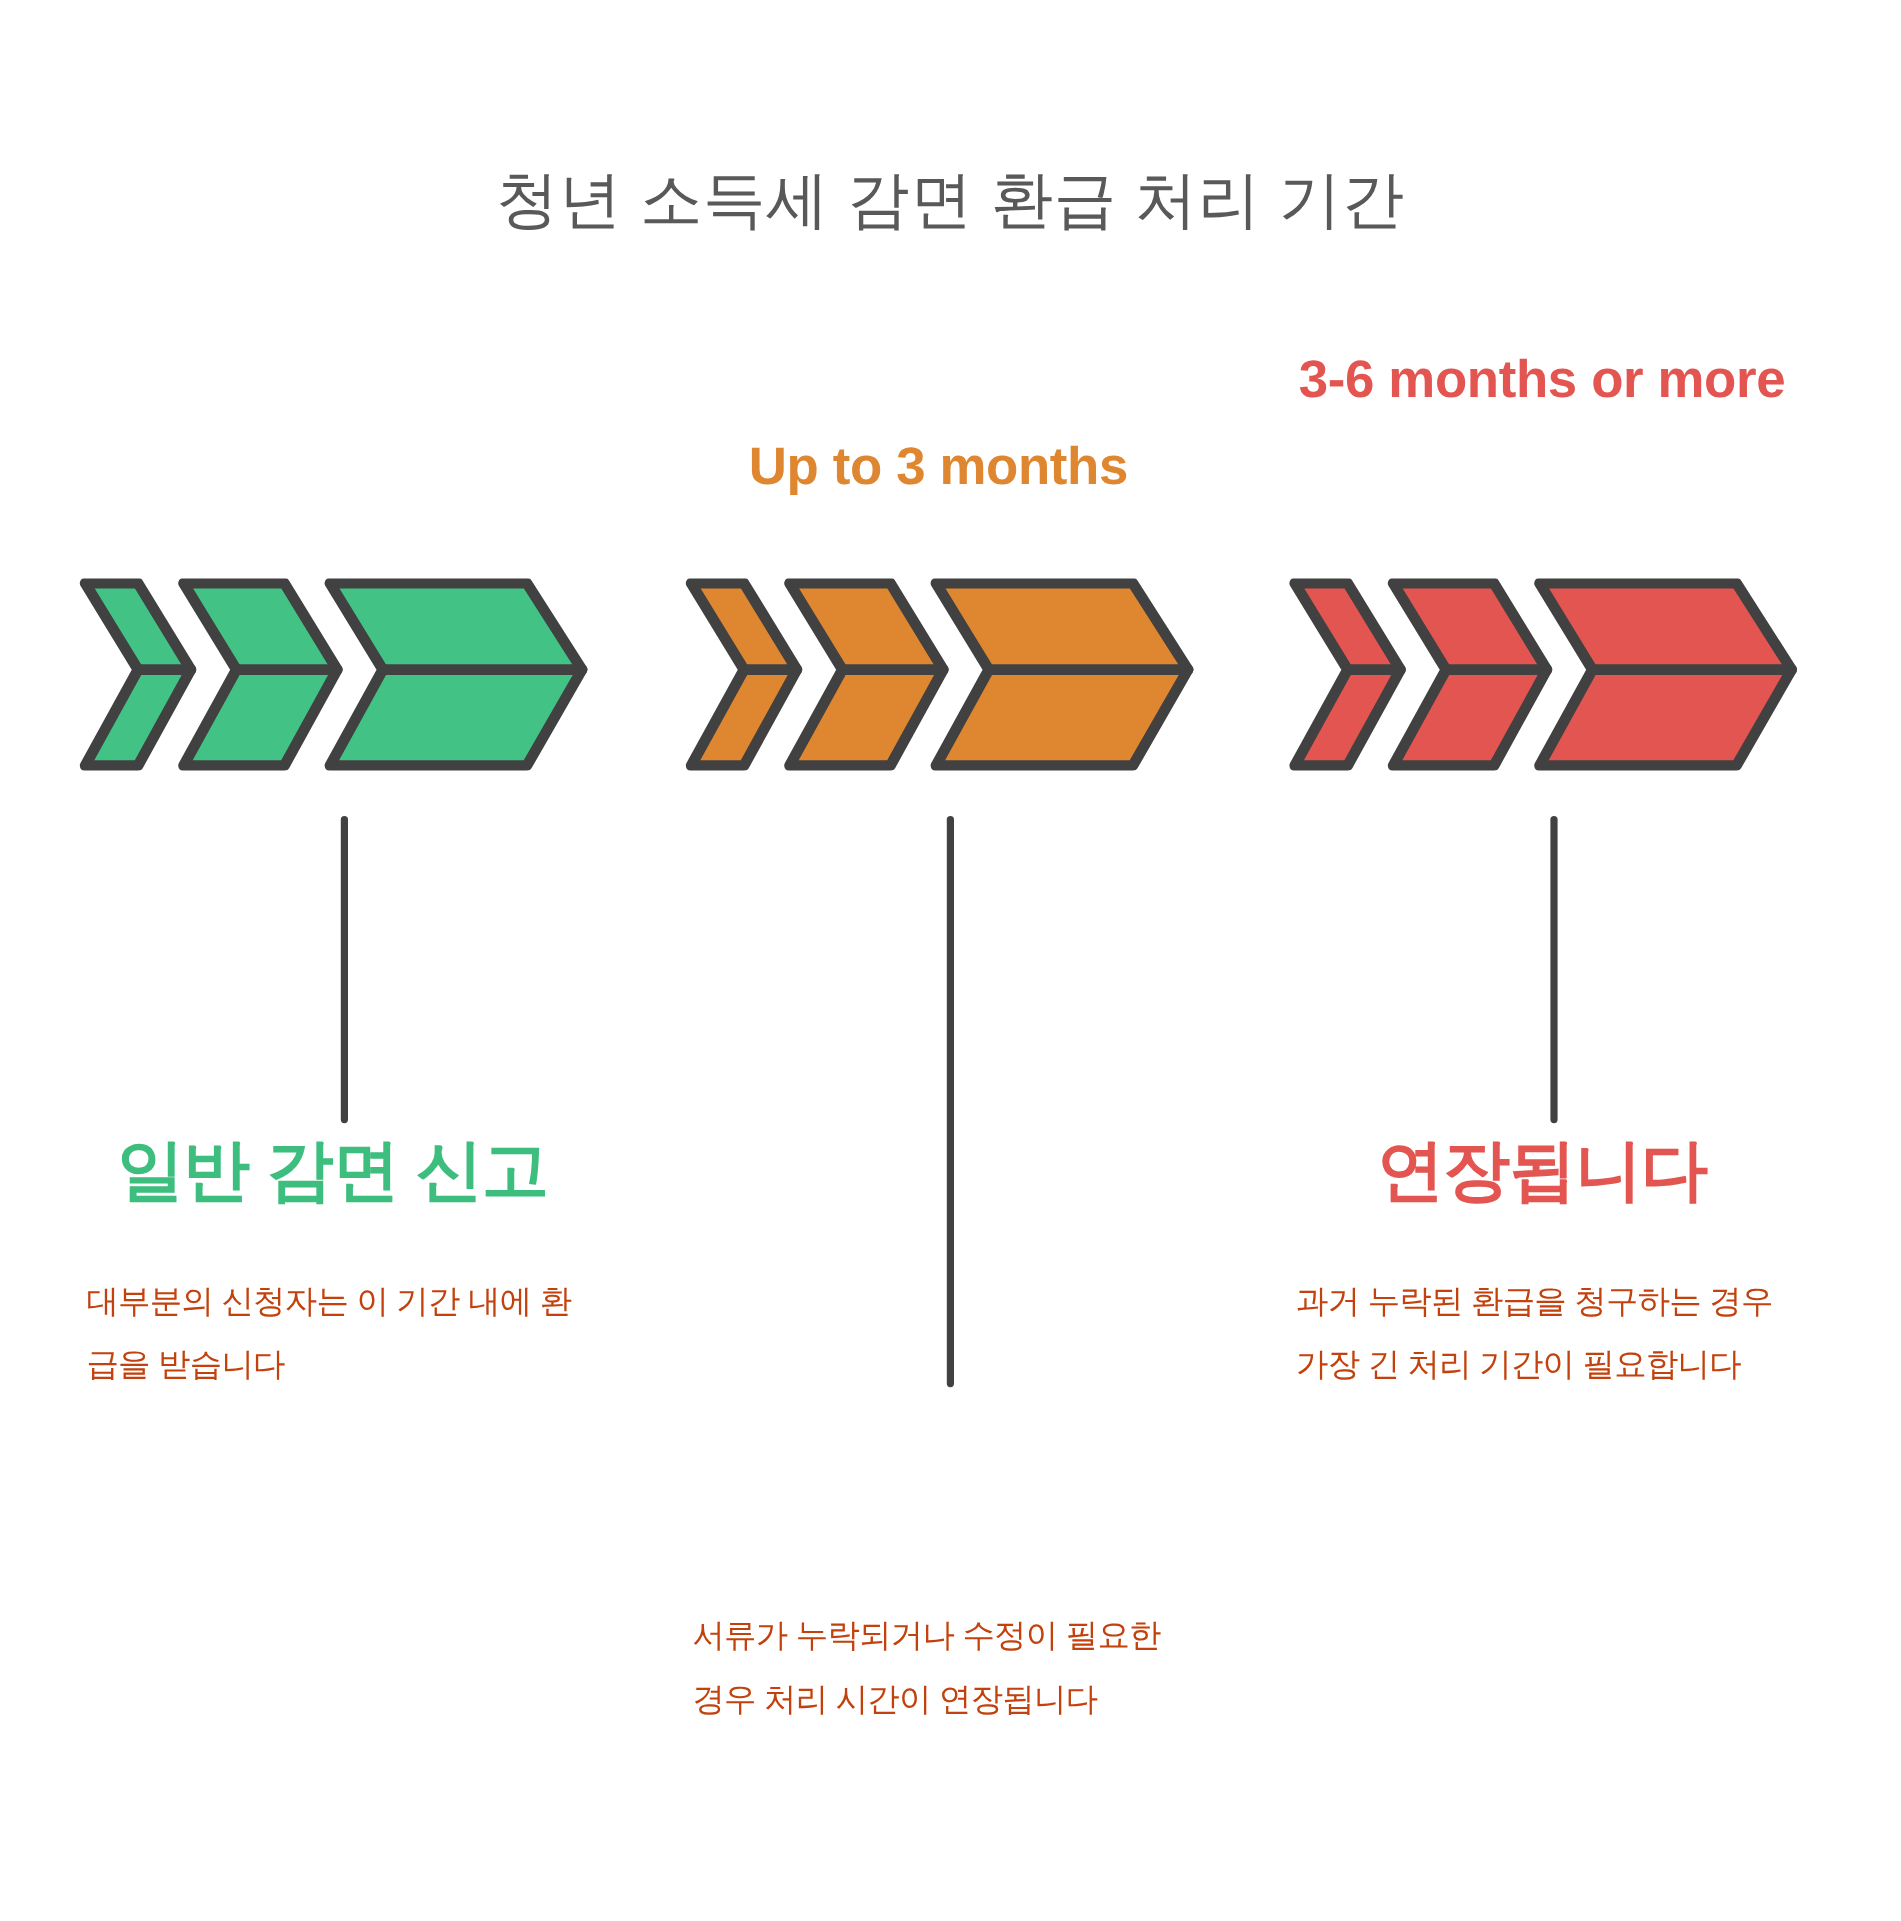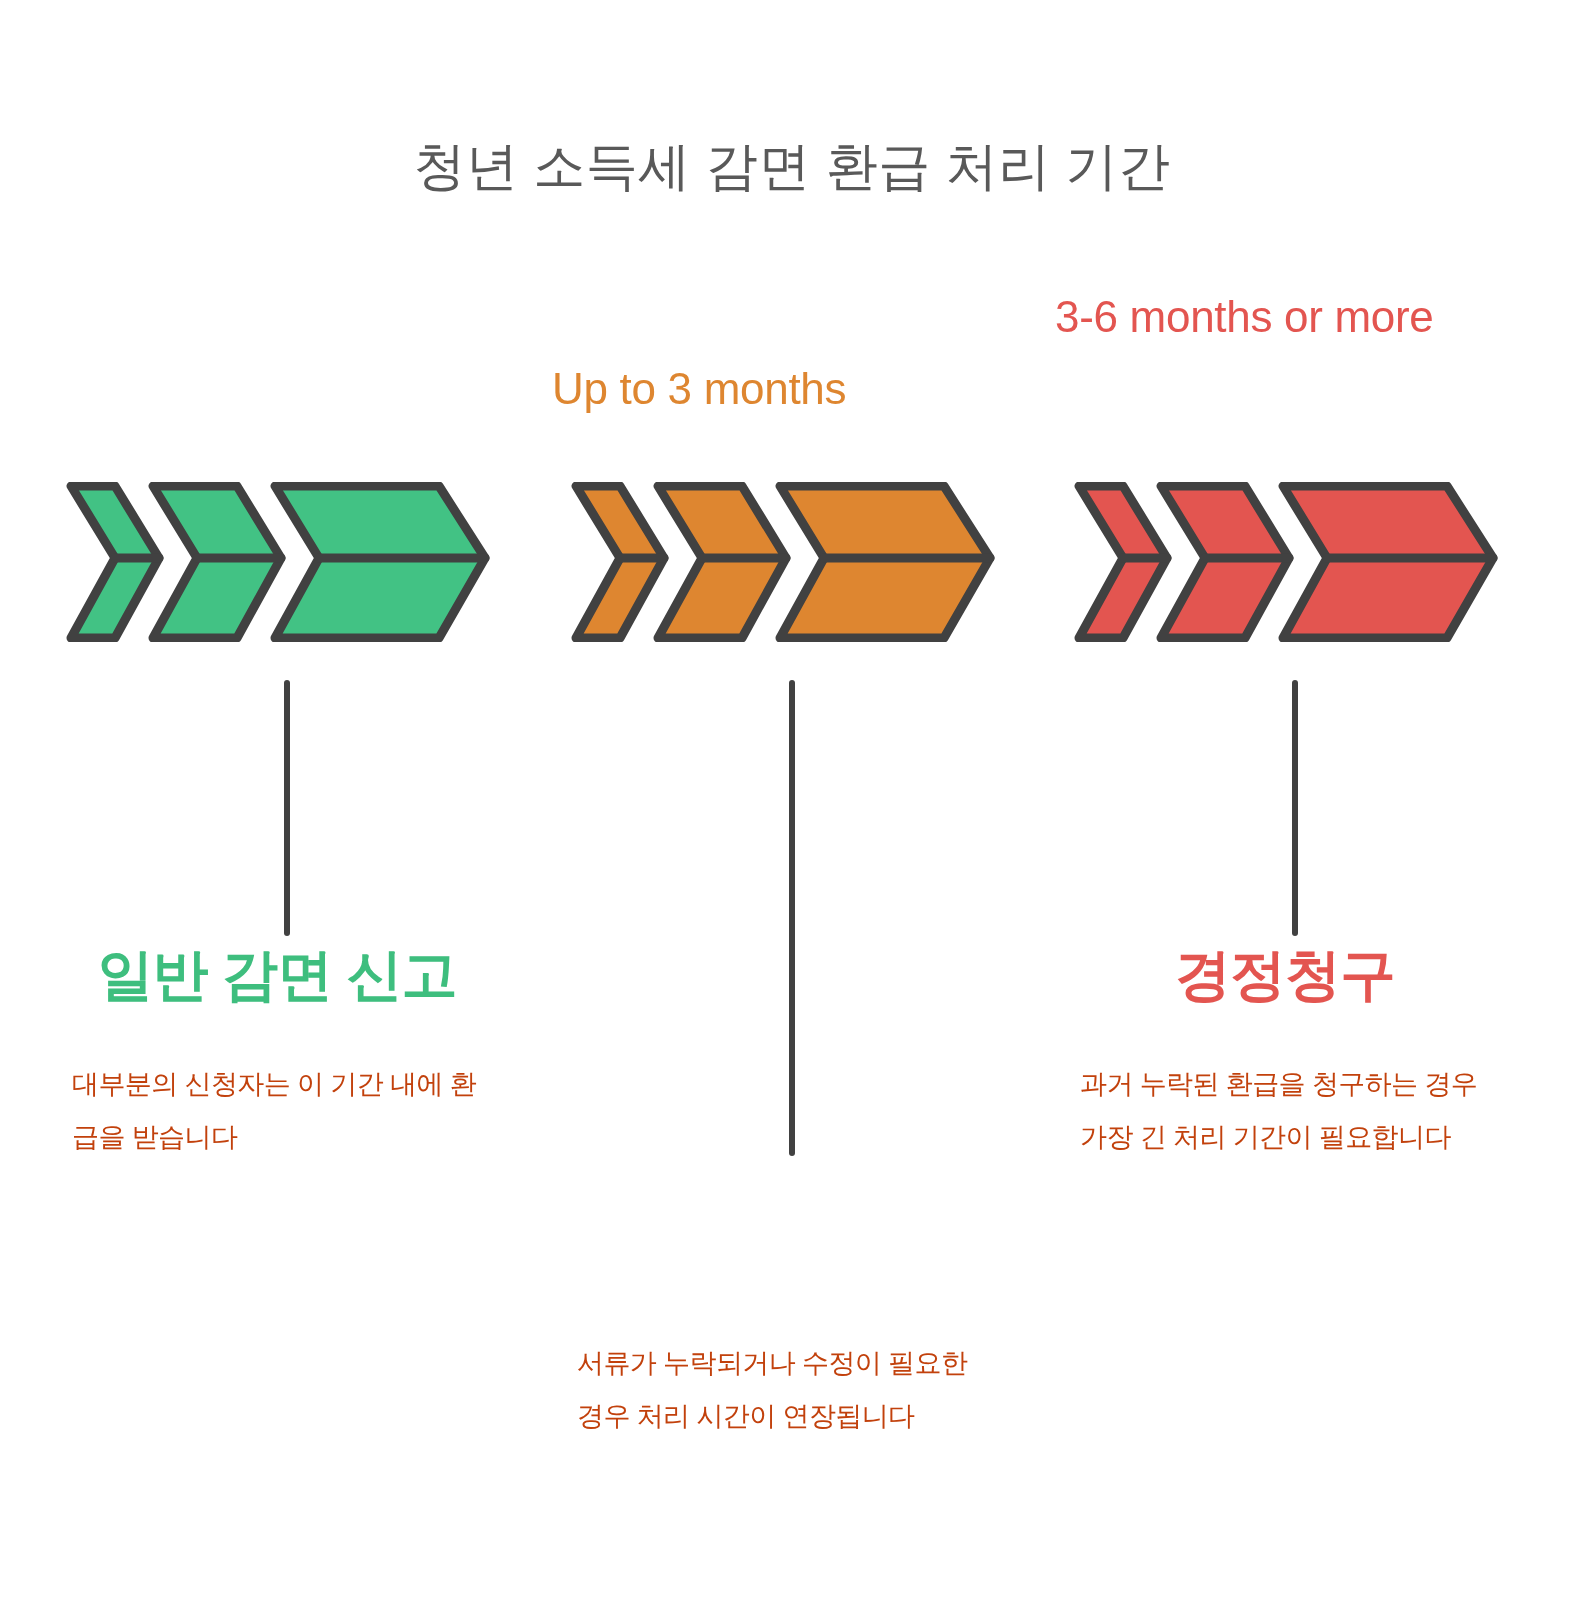--- a/index.html
+++ b/index.html
@@ -38,22 +38,23 @@
     height: 1601px;
   }
   #column-green  { left: 47px;   }
   #column-orange { left: 552px;  }
   #column-red    { left: 1055px; }
 
   
   .duration-label {
     position: absolute;
     width: 460px;
+    text-align: center;
     font-size: 44px;
-    font-weight: normal;
+    font-weight: bold;
     line-height: 58px;
     letter-spacing: -0.3px;
   }
   #column-green  .duration-label { top: 360px; color: #3EBE7E; }
   #column-orange .duration-label { top: 360px; color: #DE8630; }
   #column-red    .duration-label { top: 288px; color: #E35550; }
 
   
   .chevron-group {
     position: absolute;
@@ -174,16 +175,16 @@
       <g stroke="#414141" stroke-width="9" stroke-linecap="round">
         <line x1="68" y1="76" x2="112" y2="76"></line>
         <line x1="150" y1="76" x2="234" y2="76"></line>
         <line x1="272" y1="76" x2="438" y2="76"></line>
       </g>
     </svg>
   </div>
 
   <div class="connector-line"></div>
 
-  <div class="category-title">경정청구</div>
+  <div class="category-title">연장됩니다</div>
 
   <div class="category-desc">과거 누락된 환급을 청구하는 경우 가장 긴 처리 기간이 필요합니다</div>
 </div>
 
 </body></html>

